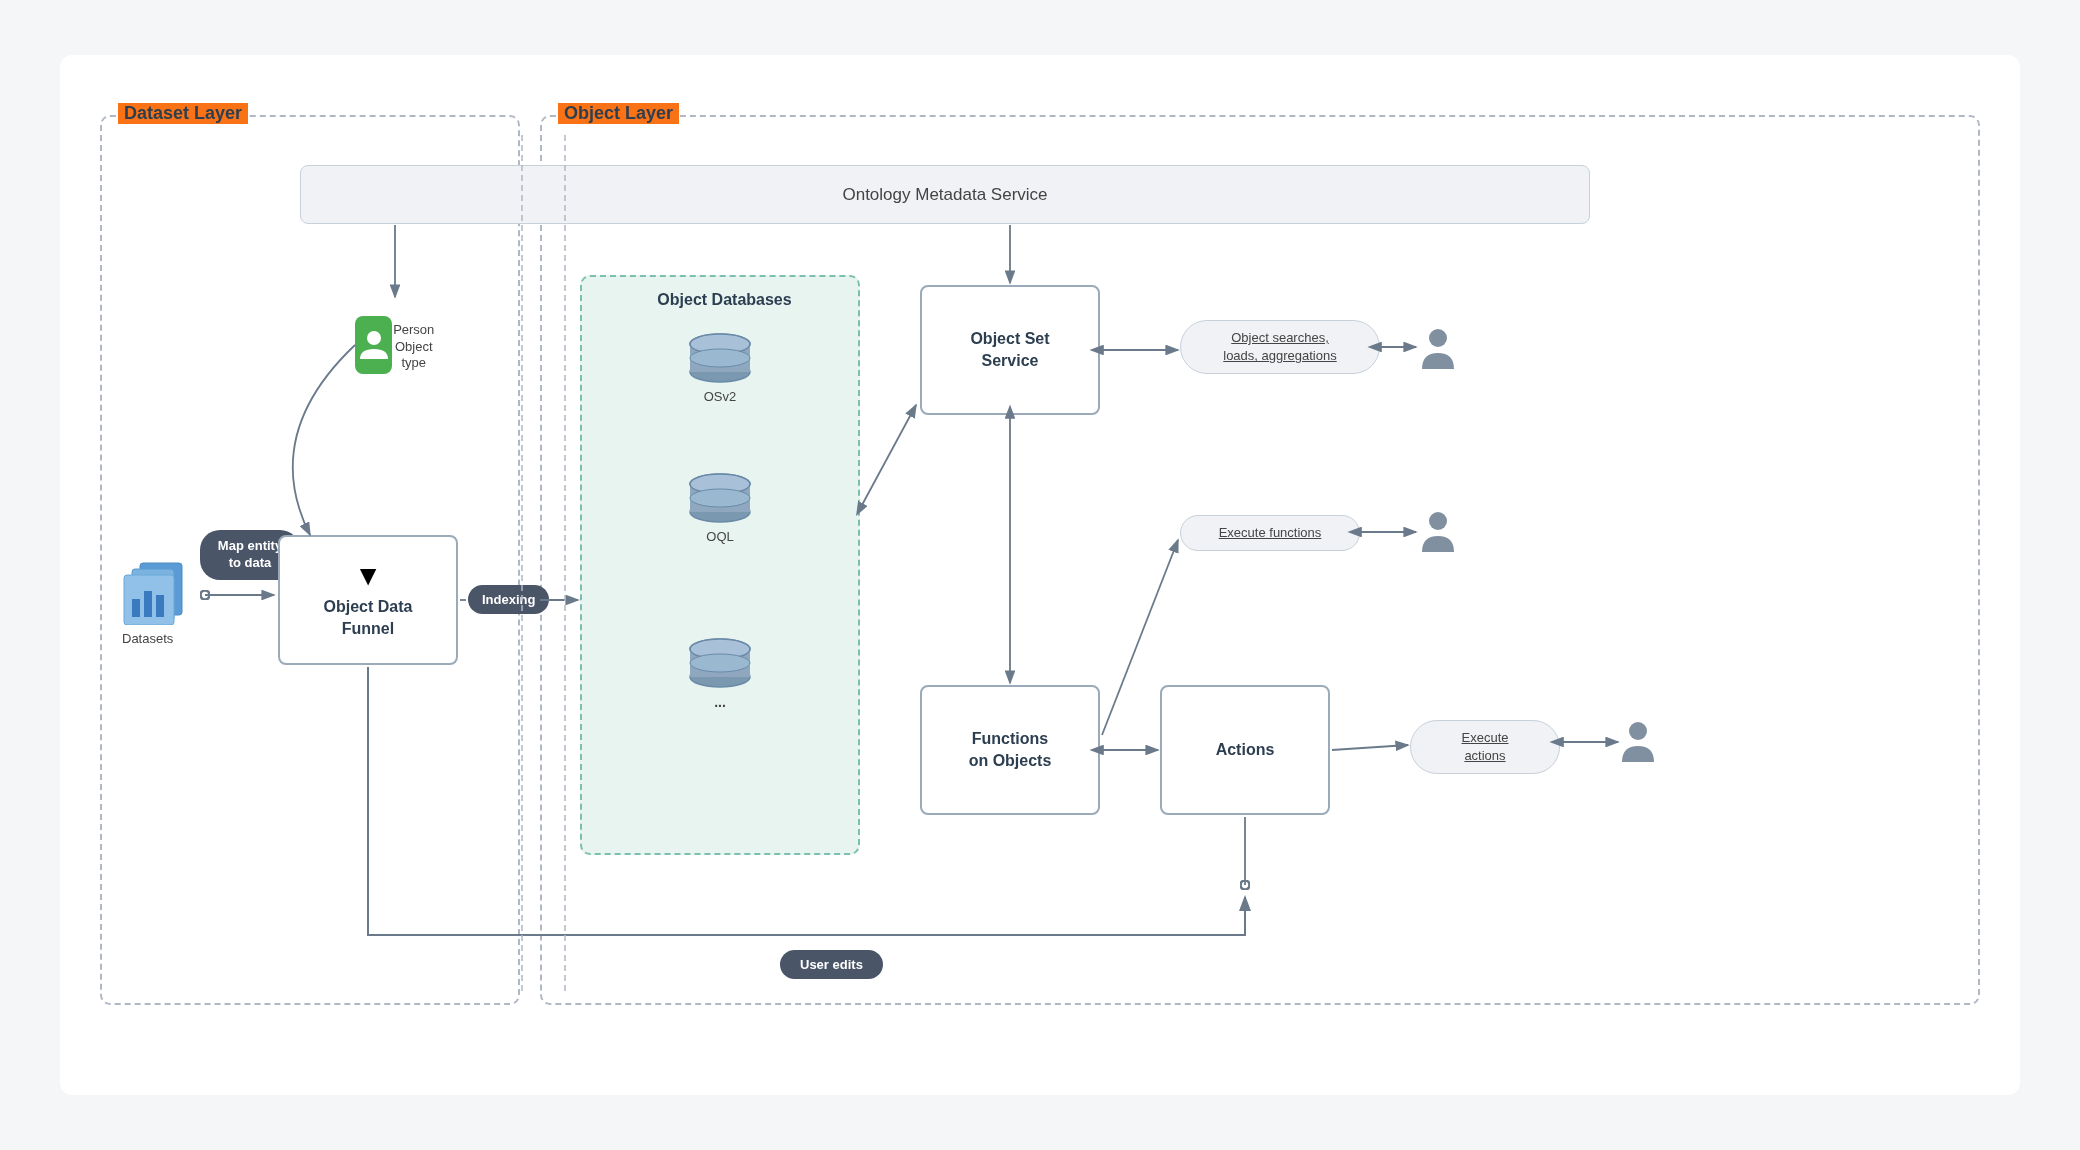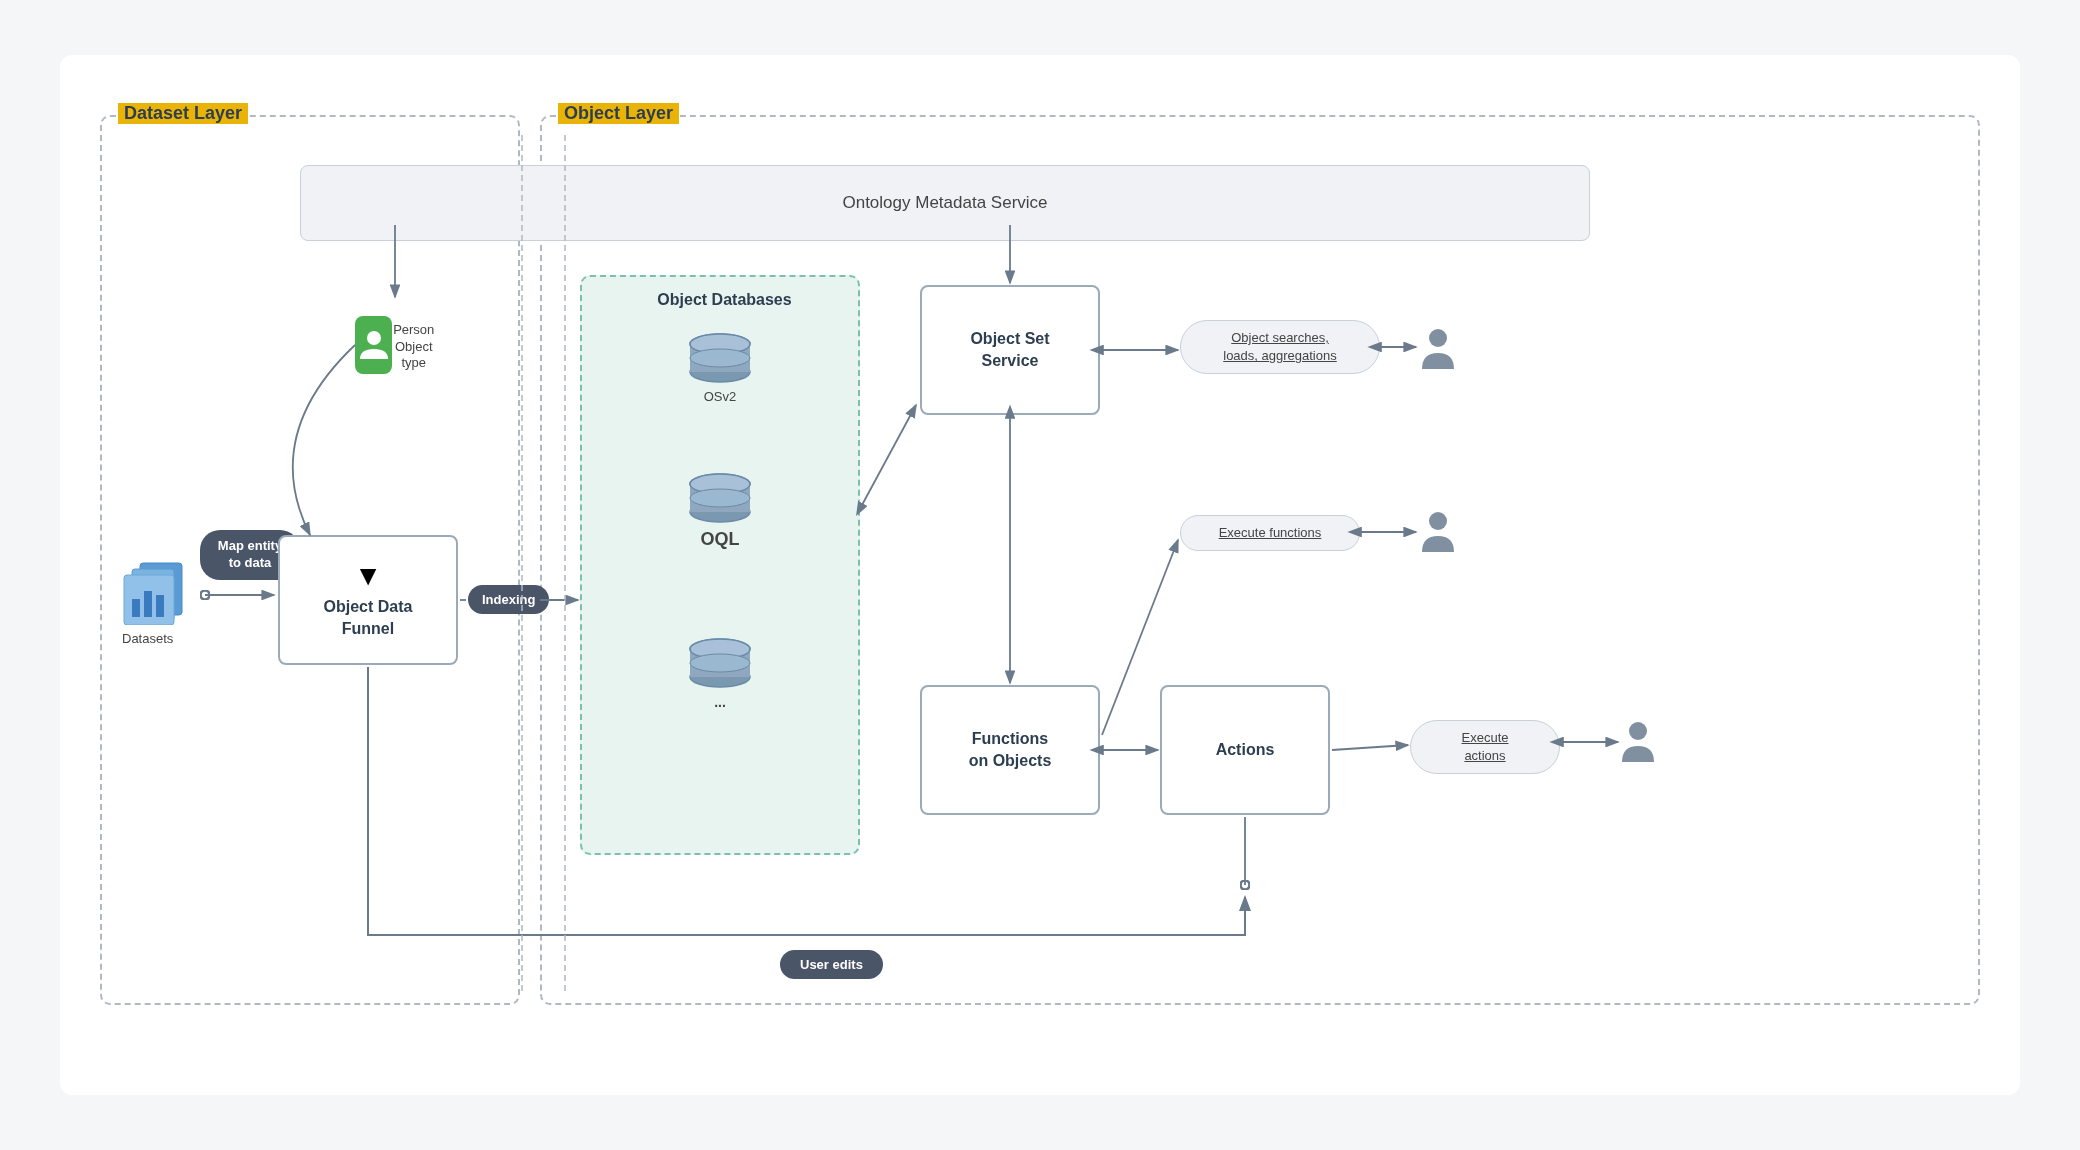--- a/index.html
+++ b/index.html
@@ -24,21 +24,21 @@
     
     .layer-box {
       position: absolute;
       border: 2px dashed #b0b8c4;
       border-radius: 10px;
     }
     .layer-label {
       position: absolute;
       top: -14px;
       left: 16px;
-      background: #eab308;
+      background: #f97316;
       padding: 0 6px;
       font-size: 18px;
       font-weight: 700;
       color: #2c3e50;
     }
 
     .dataset-layer {
       left: 40px;
       top: 60px;
       width: 420px;
@@ -50,21 +50,21 @@
       width: 1440px;
       height: 890px;
     }
 
     
     .ontology-bar {
       position: absolute;
       left: 240px;
       top: 110px;
       width: 1290px;
-      height: 76px;
+      height: 59px;
       background: #f0f2f5;
       border: 1.5px solid #c8d0da;
       border-radius: 8px;
       display: flex;
       align-items: center;
       justify-content: center;
     }
     .ontology-bar span {
       font-size: 17px;
       color: #444;
@@ -301,21 +301,21 @@
 
     <div style="position:absolute;top:195px;left:0;right:0;display:flex;flex-direction:column;align-items:center;">
       <svg width="70" height="55" viewBox="0 0 70 55">
         <ellipse cx="35" cy="12" rx="30" ry="10" fill="#8fa8c0" stroke="#6a8aa8" stroke-width="1.5"></ellipse>
         <rect x="5" y="12" width="60" height="28" fill="#8fa8c0"></rect>
         <ellipse cx="35" cy="40" rx="30" ry="10" fill="#7a98b0" stroke="#6a8aa8" stroke-width="1.5"></ellipse>
         <ellipse cx="35" cy="12" rx="30" ry="10" fill="#a8c0d8" stroke="#6a8aa8" stroke-width="1.5"></ellipse>
         <rect x="5" y="26" width="60" height="14" fill="#8fa8c0"></rect>
         <ellipse cx="35" cy="26" rx="30" ry="9" fill="#9ab8d0" stroke="#6a8aa8" stroke-width="1"></ellipse>
       </svg>
-      <span style="font-size:18px;color:#444;margin-top:2px;font-weight:bold;">OQL</span>
+      <span style="font-size:13px;color:#444;margin-top:2px;">OQL</span>
     </div>
 
     <div style="position:absolute;top:360px;left:0;right:0;display:flex;flex-direction:column;align-items:center;">
       <svg width="70" height="55" viewBox="0 0 70 55">
         <ellipse cx="35" cy="12" rx="30" ry="10" fill="#8fa8c0" stroke="#6a8aa8" stroke-width="1.5"></ellipse>
         <rect x="5" y="12" width="60" height="28" fill="#8fa8c0"></rect>
         <ellipse cx="35" cy="40" rx="30" ry="10" fill="#7a98b0" stroke="#6a8aa8" stroke-width="1.5"></ellipse>
         <ellipse cx="35" cy="12" rx="30" ry="10" fill="#a8c0d8" stroke="#6a8aa8" stroke-width="1.5"></ellipse>
         <rect x="5" y="26" width="60" height="14" fill="#8fa8c0"></rect>
         <ellipse cx="35" cy="26" rx="30" ry="9" fill="#9ab8d0" stroke="#6a8aa8" stroke-width="1"></ellipse>

